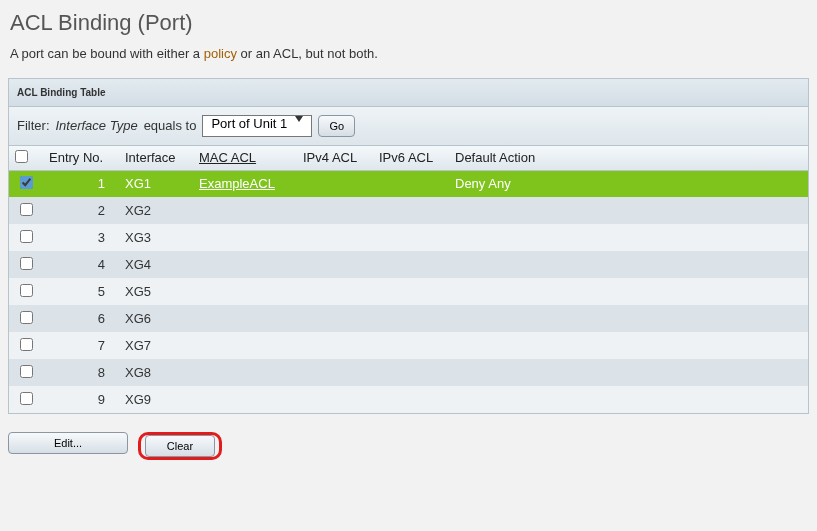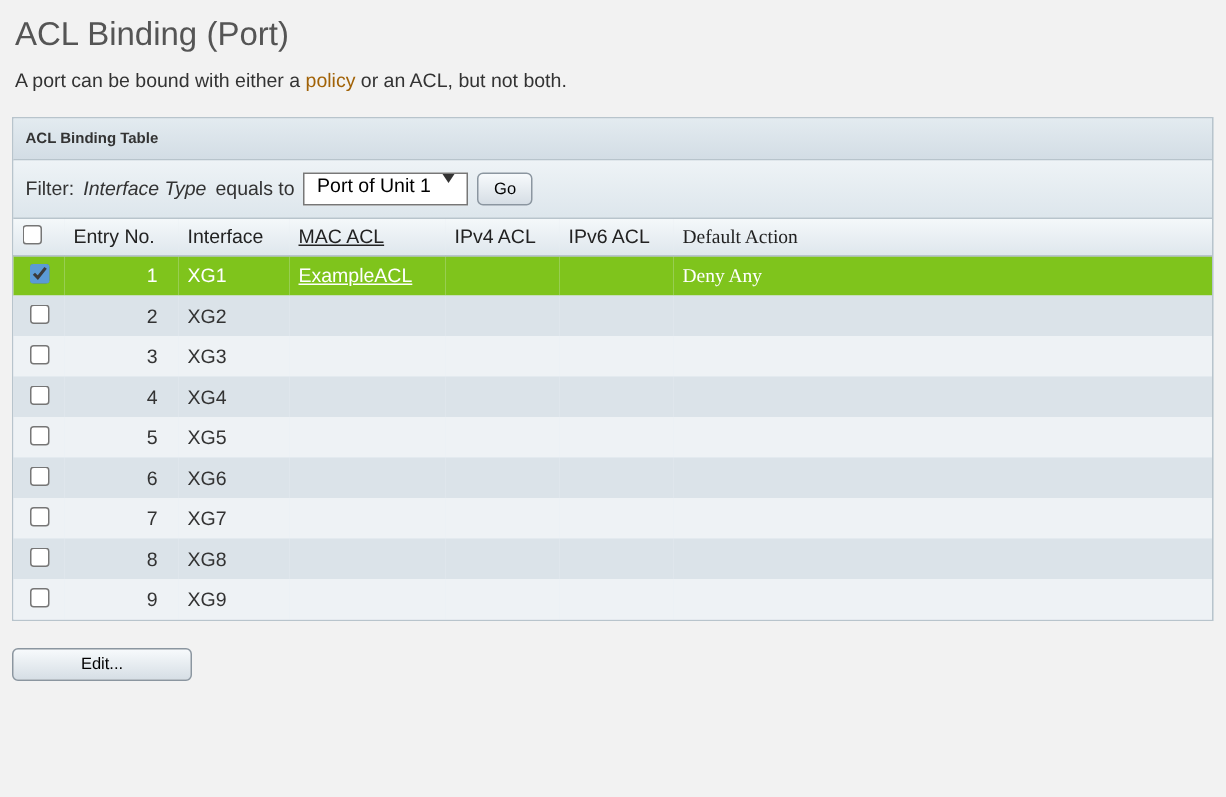--- a/index.html
+++ b/index.html
@@ -92,21 +92,21 @@
     table.data td {
       padding: 3px 6px;
       font-size: 13px;
     }
     .col-check { width: 34px; text-align: center; }
     .col-entry { width: 76px; text-align: right; padding-right: 14px !important; }
     .col-iface { width: 74px; }
     .col-mac { width: 104px; text-decoration: underline; }
     .col-v4 { width: 76px; }
     .col-v6 { width: 76px; }
-    .col-act { width: auto; font-family: Liberation Serif, serif; }
+    .col-act { width: auto; }
     .btn-bar {
       display: flex;
       gap: 10px;
       padding: 8px 8px 10px 8px;
     }
     .btn-wide { min-width: 180px; }
     .btn-mid { min-width: 120px; }
     .btn-clear { min-width: 70px; }
     .highlight-ring {
       border: 3px solid #e21c1c;
@@ -240,13 +240,16 @@
           <td class="col-v4"></td>
           <td class="col-v6"></td>
           <td class="col-act"></td>
         </tr>
       </tbody>
   </table>
 </div>
 
 <div class="btn-bar">
   <button class="btn btn-mid">Edit...</button>
+  <span class="highlight-ring">
+    <button class="btn btn-clear">Clear</button>
+  </span>
 </div>
 
 </body></html>

